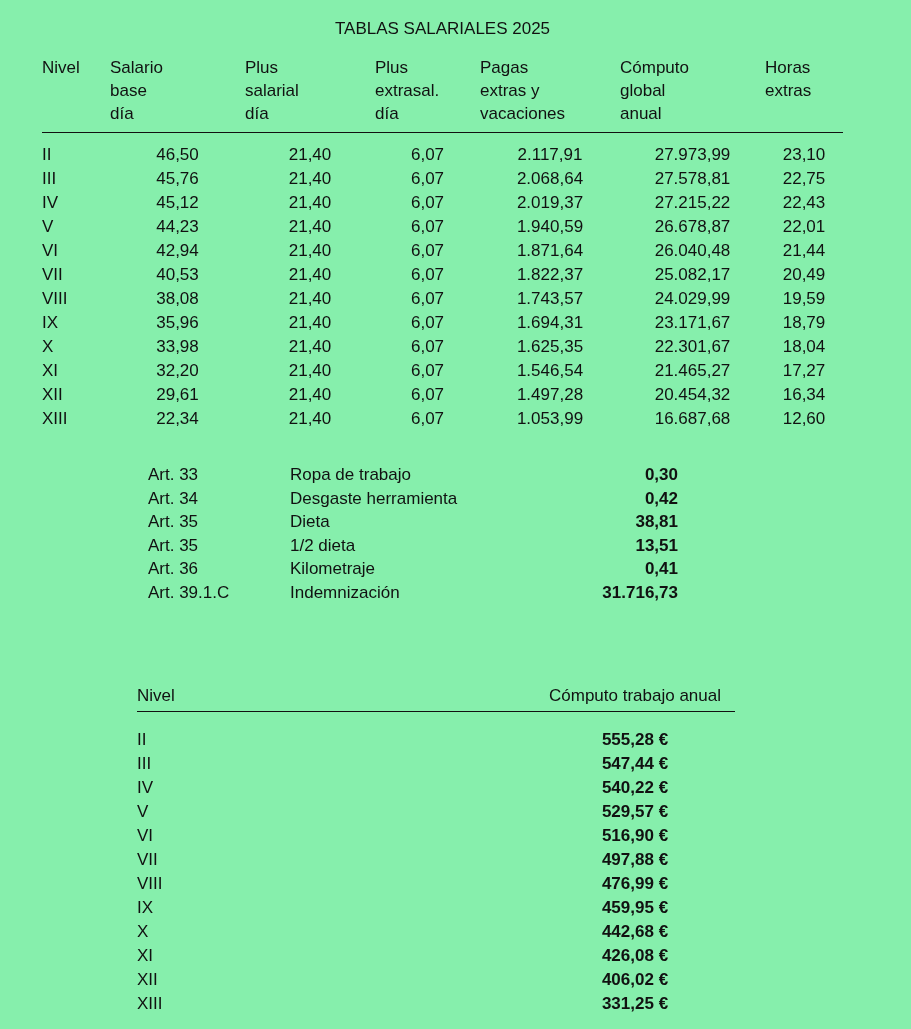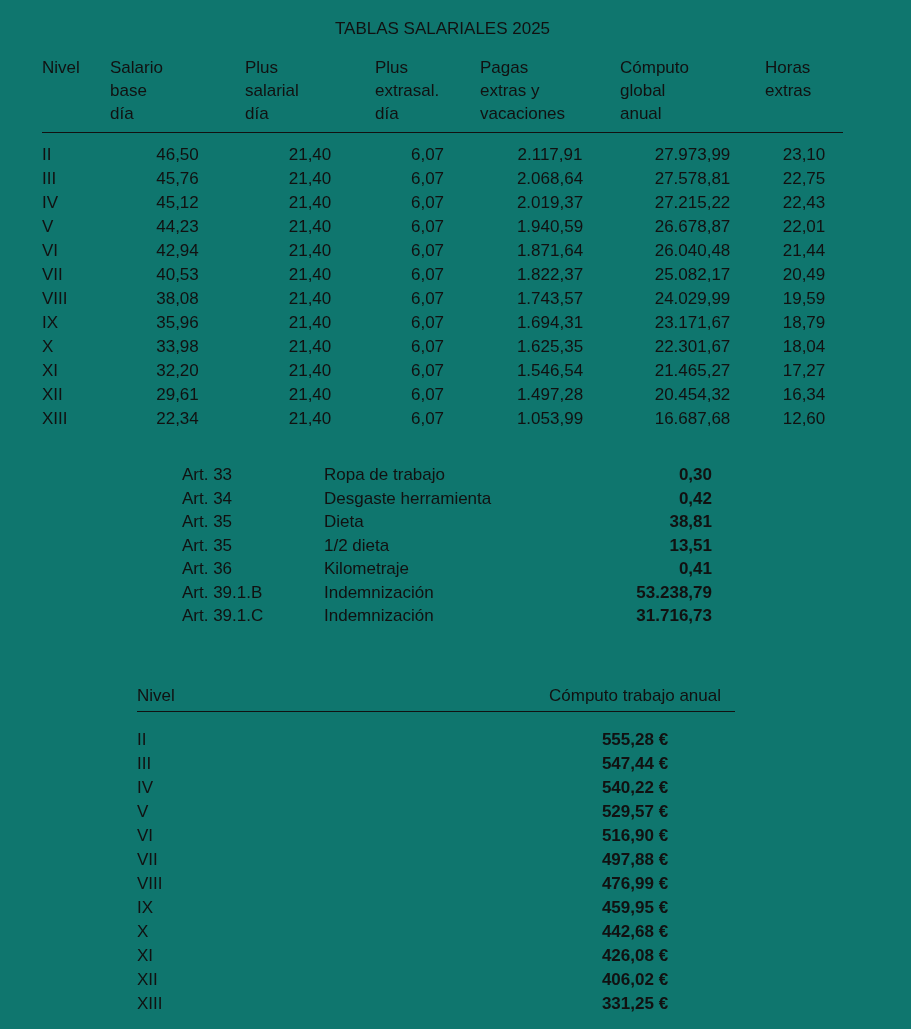--- a/index.html
+++ b/index.html
@@ -4,21 +4,21 @@
 <style>
   html, body {
     margin: 0;
     padding: 0;
     background: #ffffff;
   }
   .page {
     position: relative;
     width: 911px;
     height: 1029px;
-    background: #0f766e;
+    background: #86efac;
     font-family: "Liberation Sans", sans-serif;
     font-size: 17px;
     color: #111111;
     overflow: hidden;
   }
   .section-title {
     position: absolute;
     text-align: center;
     line-height: 24px;
     white-space: nowrap;
@@ -50,21 +50,20 @@
   }
   #salary-table td.col-nivel { text-align: left; }
   #salary-table tbody tr:first-child td { padding-top: 10px; }
 
   
   #allowances-table {
     position: absolute;
     left: 148px;
     top: 463px;
     width: 530px;
-    margin-left: 34px;
   }
   #allowances-table td {
     line-height: 23.5px;
     padding: 0;
     text-align: left;
   }
   #allowances-table td.amount { text-align: right; font-weight: bold; }
 
   
   #pension-table {
@@ -281,25 +280,20 @@
           <td>Art. 35</td>
           <td>1/2 dieta</td>
           <td class="amount">13,51</td>
         </tr>
         <tr>
           <td>Art. 36</td>
           <td>Kilometraje</td>
           <td class="amount">0,41</td>
         </tr>
         <tr>
-          <td>Art. 39.1.B</td>
-          <td>Indemnización</td>
-          <td class="amount">53.238,79</td>
-        </tr>
-        <tr>
           <td>Art. 39.1.C</td>
           <td>Indemnización</td>
           <td class="amount">31.716,73</td>
         </tr>
     </tbody>
   </table>
 
 
   <table id="pension-table">
     <colgroup>

